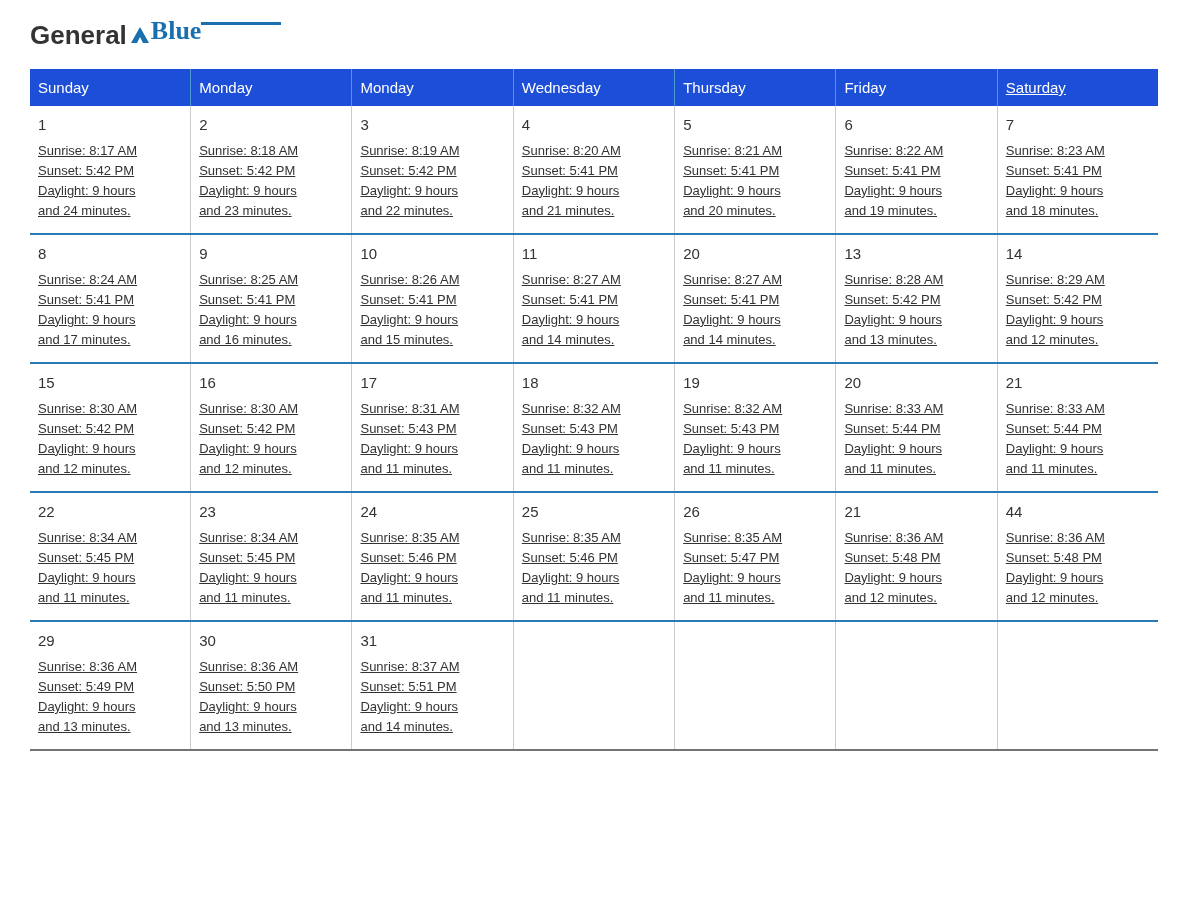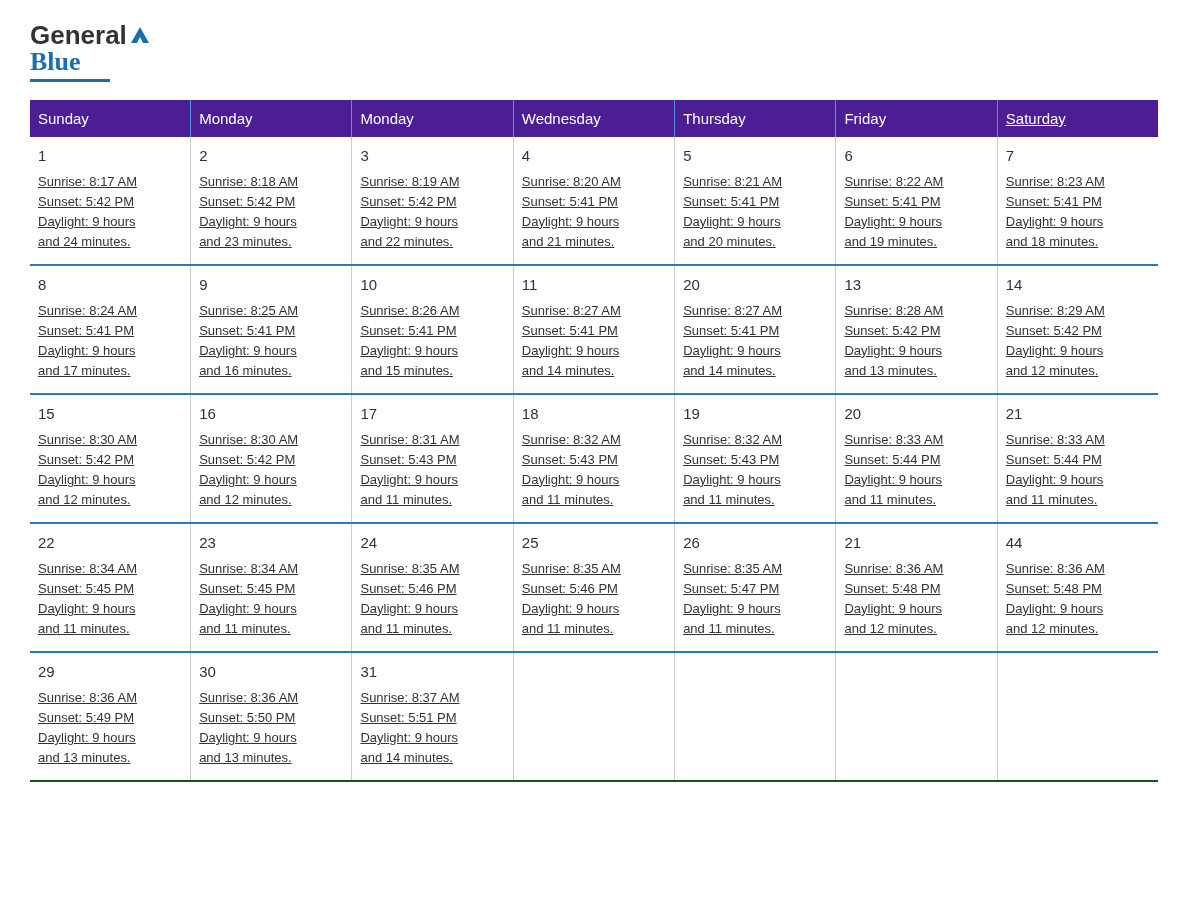--- a/index.html
+++ b/index.html
@@ -11,21 +11,21 @@
       padding: 20px 30px;
     }
     .header {
       display: flex;
       justify-content: space-between;
       align-items: flex-start;
       margin-bottom: 18px;
     }
     .logo {
       display: flex;
-      flex-direction: column;
+      flex-direction: row;
       align-items: flex-start;
     }
     .logo-text {
       display: flex;
       align-items: center;
     }
     .logo-general {
       font-size: 26px;
       font-weight: bold;
       color: #333;
@@ -55,21 +55,21 @@
       font-weight: normal;
       color: #444;
       margin-top: 4px;
     }
     table {
       width: 100%;
       border-collapse: collapse;
       font-size: 13.5px;
     }
     thead tr {
-      background: #4c1d95;
+      background: #1d4ed8;
       color: #fff;
     }
     thead th {
       padding: 10px 8px;
       text-align: left;
       font-size: 15px;
       font-weight: normal;
       border-right: 1px solid #4a9ad4;
     }
     thead th:last-child {
@@ -96,21 +96,21 @@
       display: block;
       margin-bottom: 4px;
     }
     .day-info {
       font-size: 13px;
       color: #333;
       line-height: 1.55;
       text-decoration: underline;
     }
     tbody tr:last-child {
-      border-bottom: 2px solid #14532d;
+      border-bottom: 2px solid #737373;
     }
   </style>
 </head>
 <body>
 
 <div class="header">
   <div class="logo">
     <div class="logo-text">
       <span class="logo-general">General</span>
       <div style="display:inline-block; margin-left:2px; margin-top:4px;">

